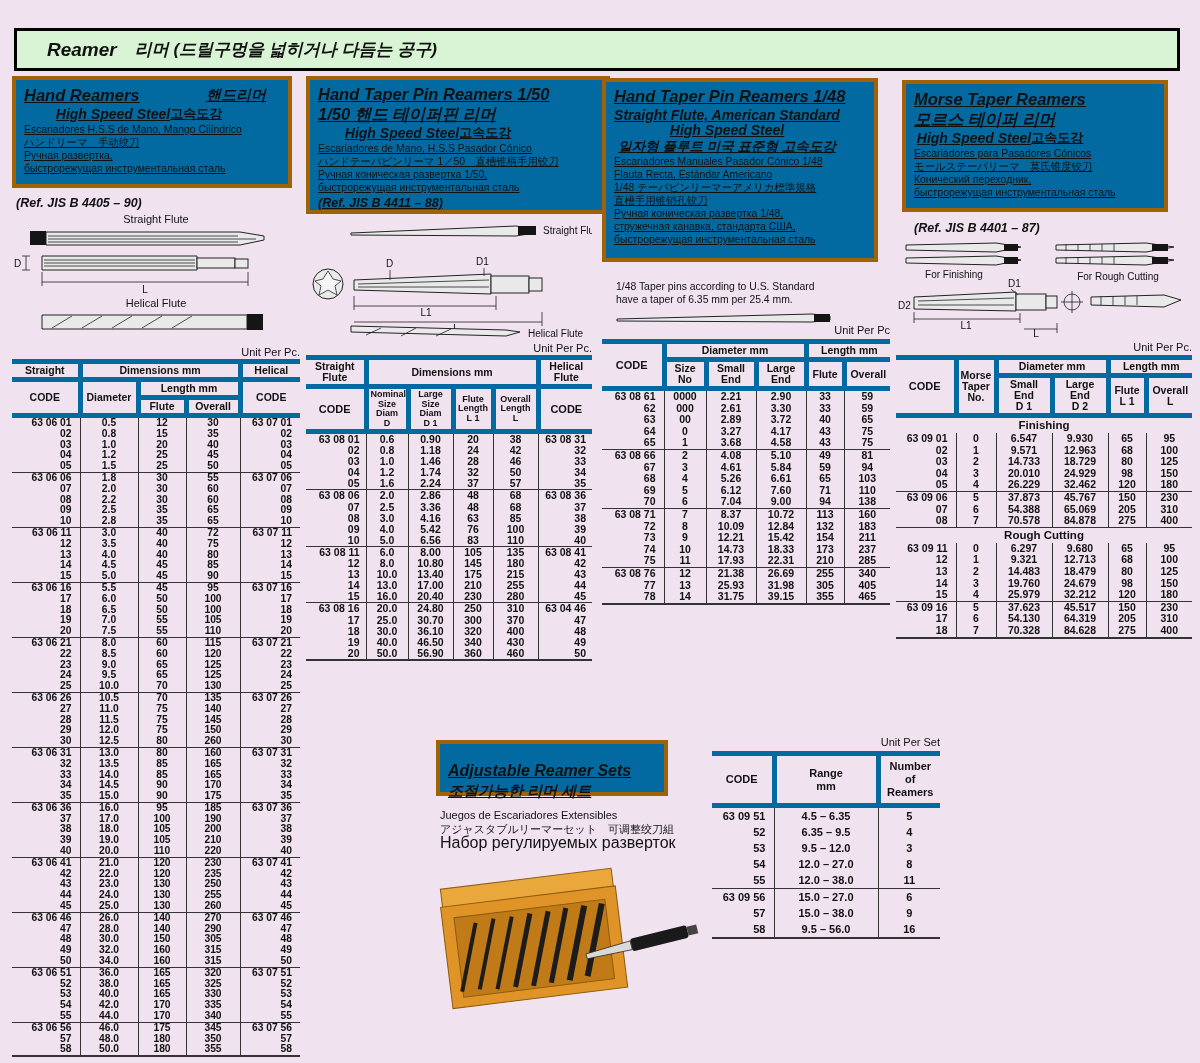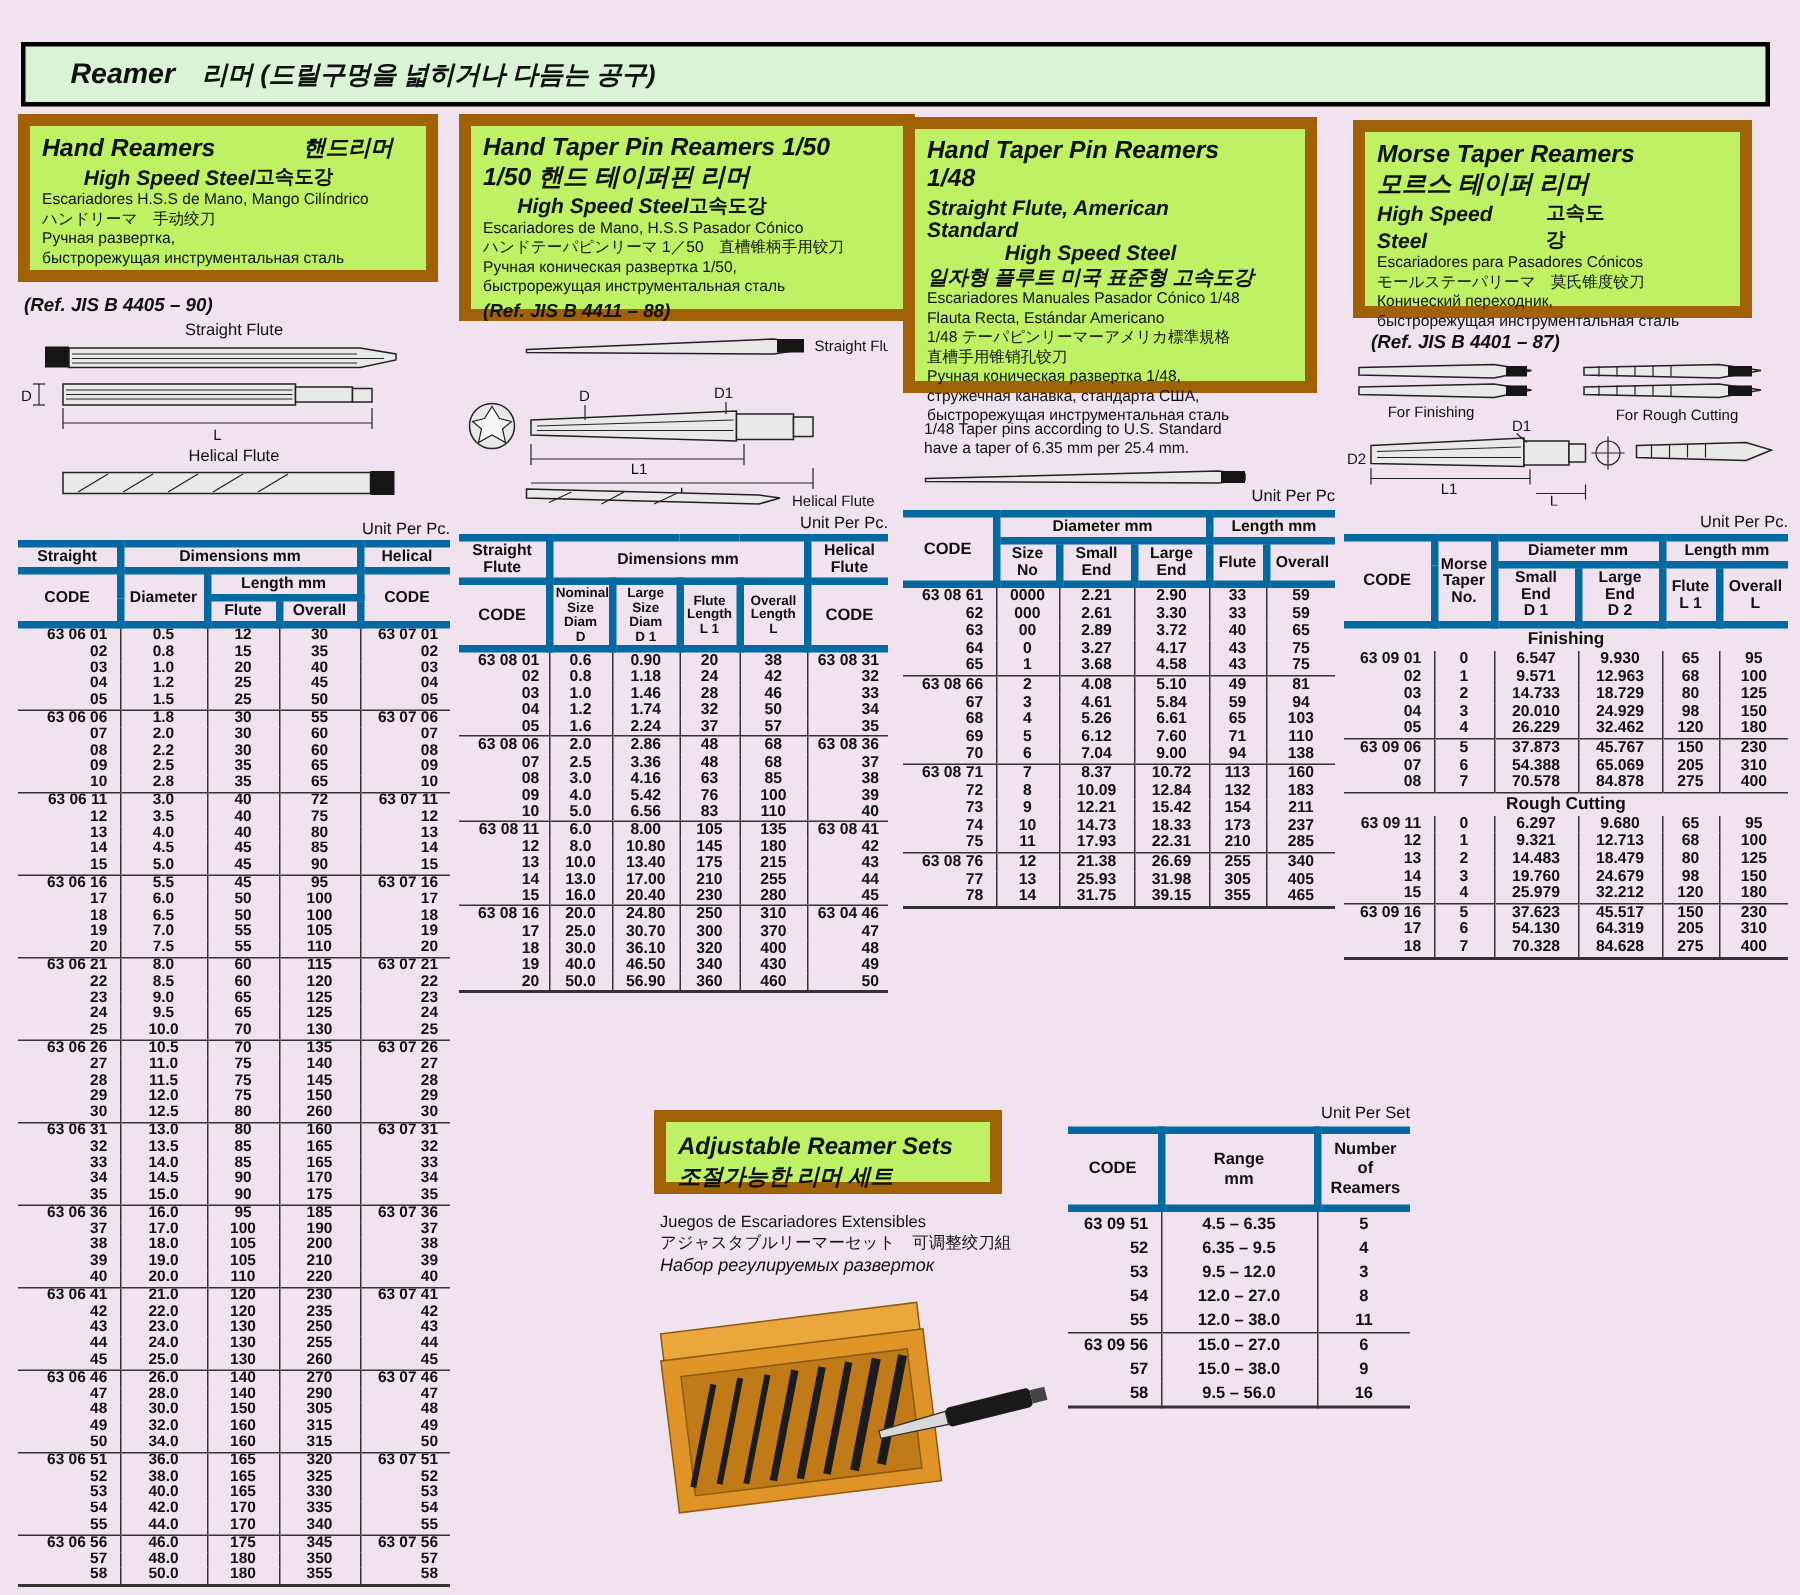--- a/index.html
+++ b/index.html
@@ -3,21 +3,21 @@
 <meta charset="utf-8">
 <style>
   html,body{margin:0;padding:0;}
   body{width:1200px;height:1063px;background:#f0e2ee;font-family:"Liberation Sans",sans-serif;color:#111;position:relative;overflow:hidden;}
   .abs{position:absolute;}
   
   .banner{left:14px;top:28px;width:1160px;height:37px;background:#d8f4d4;border:3px solid #000;display:flex;align-items:center;}
   .banner .t1{font-size:19px;font-weight:bold;font-style:italic;margin-left:30px;}
   .banner .t2{font-size:17px;font-weight:bold;font-style:italic;margin-left:18px;}
   
-  .cyanbox{background:#bef264;border:8px solid #a16207;padding:5px 8px 4px 8px;box-sizing:border-box;}
+  .cyanbox{background:#0369a1;border:4px solid #a16207;padding:5px 8px 4px 8px;box-sizing:border-box;text-decoration:underline;}
   .h1{font-size:16.5px;font-weight:bold;font-style:italic;line-height:20px;display:flex;justify-content:space-between;padding-right:14px;}
   .h1k{font-size:15px;text-align:center;}
   .h2{font-size:14px;font-weight:bold;font-style:italic;line-height:18px;display:flex;justify-content:center;padding-right:26px;}
   .h2 .kor{font-style:normal;font-size:13px;font-weight:bold;}
   .dsc{font-size:10.4px;line-height:13px;}
   .ref{font-size:12.5px;font-weight:bold;font-style:italic;}
   .unit{font-size:11px;text-align:right;}
   
   table{border-collapse:collapse;table-layout:fixed;width:100%;}
   table.tbl{border-top:2px solid #333;border-bottom:2px solid #333;}
@@ -1219,31 +1219,31 @@
           <td class="c2">70.328</td>
           <td class="c3">84.628</td>
           <td class="c4">275</td>
           <td class="c5">400</td>
         </tr>
       </tbody>
   </table>
 </div>
 
 <div class="abs" style="left:436px;top:740px;width:270px;">
-  <div class="cyanbox" style="width:232px;height:56px;padding-top:7px;">
+  <div class="cyanbox" style="width:232px;height:56px;padding-top:17px;">
     <div class="h1" style="line-height:20px;font-size:16px;">
         <span>Adjustable Reamer Sets</span>
       </div>
     <div class="h1" style="line-height:20px;font-size:15px;">
         <span>조절가능한 리머 세트</span>
       </div>
   </div>
   <div class="dsc" style="font-size:11px;margin:12px 0 0 4px;line-height:14px;">Juegos de Escariadores Extensibles</div>
   <div class="dsc" style="font-size:11px;margin-left:4px;line-height:14px;">アジャスタブルリーマーセット　可调整绞刀組</div>
-  <div class="dsc" style="font-size:12px;margin-left:4px;line-height:14px;font-style:italic;">Набор регулируемых разверток</div>
+  <div class="dsc" style="font-size:16px;margin-left:4px;line-height:14px;">Набор регулируемых разверток</div>
   <svg width="270" height="160" viewBox="0 0 270 160" style="margin-top:6px;">
     <g transform="rotate(-7 100 90)">
       <rect x="12" y="22" width="172" height="20" fill="#eaa83c" stroke="#8a5a10"></rect>
       <rect x="10" y="40" width="176" height="102" fill="#e09428" stroke="#8a5a10"></rect>
       <rect x="22" y="52" width="152" height="80" fill="#c07a18" stroke="#8a5a10"></rect>
       <g fill="#1c1c1c">
         <rect x="30" y="58" width="4" height="70" transform="rotate(18 32 93)"></rect>
         <rect x="48" y="56" width="4" height="72" transform="rotate(18 50 92)"></rect>
         <rect x="66" y="56" width="4" height="74" transform="rotate(18 68 93)"></rect>
         <rect x="84" y="55" width="5" height="75" transform="rotate(18 86 92)"></rect>

